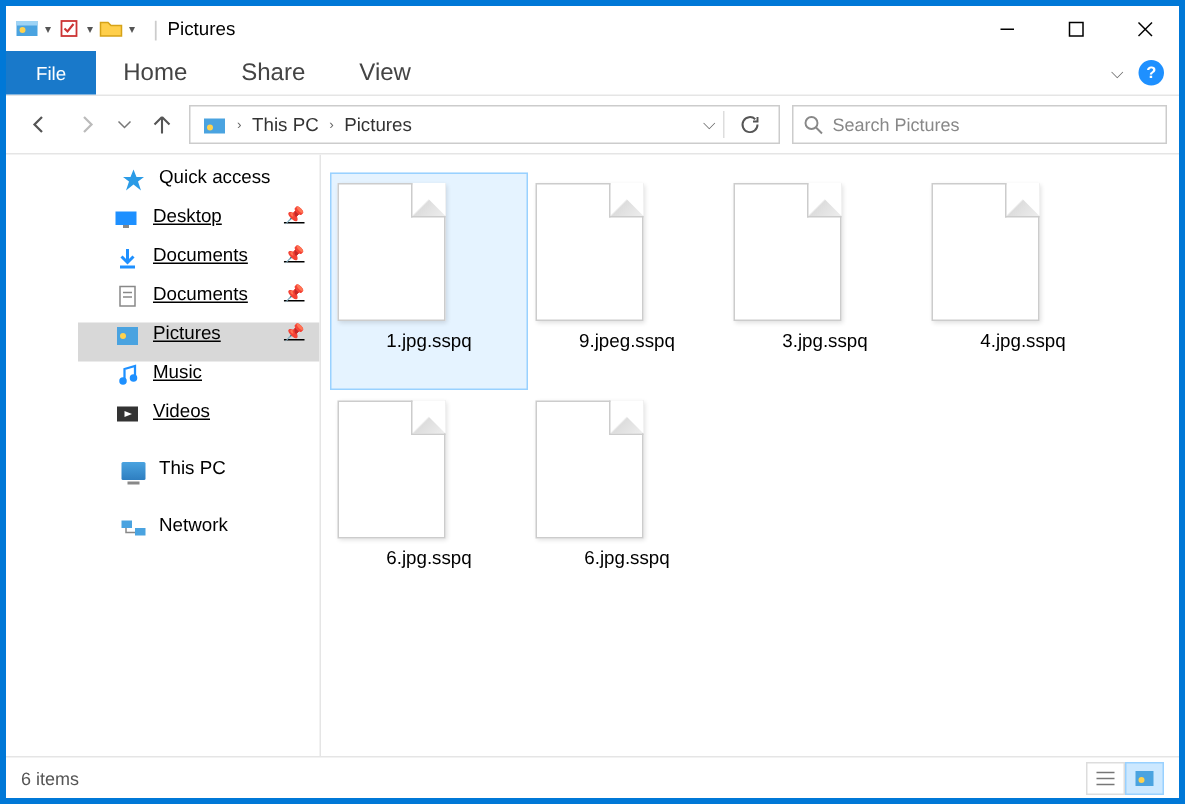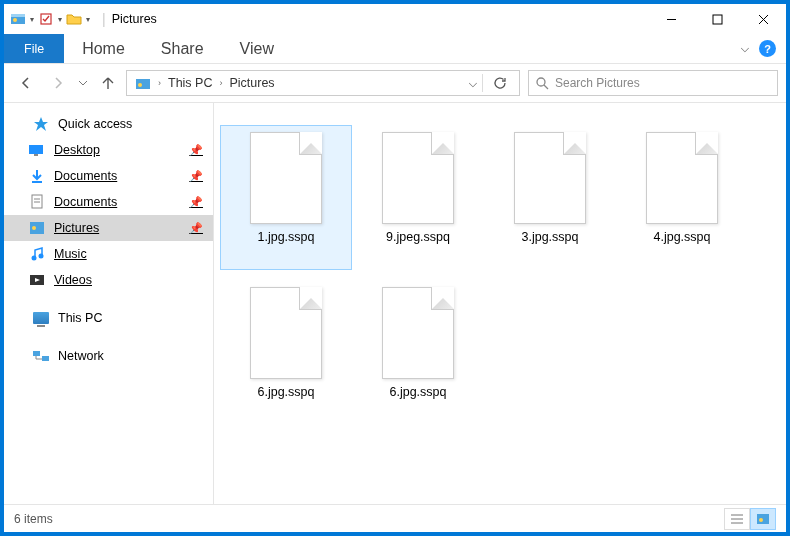--- a/index.html
+++ b/index.html
@@ -23,28 +23,28 @@
     .nav-btn { width: 28px; height: 28px; display: flex; align-items: center; justify-content: center; color: #888; cursor: pointer; }
     .nav-btn.active { color: #555; }
     .breadcrumb { flex: 1; height: 26px; border: 1px solid #ccc; display: flex; align-items: center; padding: 0 4px; background: #fff; margin-right: 4px; }
     .crumb { display: flex; align-items: center; font-size: 12.5px; color: #333; padding: 0 4px; cursor: pointer; gap: 2px; }
     .crumb-chev { font-size: 9px; color: #666; padding: 0 3px; }
     .refresh-btn { width: 30px; height: 26px; display: flex; align-items: center; justify-content: center; color: #555; cursor: pointer; }
     .searchbox { width: 250px; height: 26px; border: 1px solid #ccc; display: flex; align-items: center; padding: 0 6px; gap: 6px; color: #888; font-size: 12px; }
     .content { flex: 1; display: flex; border-top: 1px solid #e5e5e5; overflow: hidden; }
     .sidebar { width: 210px; border-right: 1px solid #e5e5e5; padding: 8px 0; overflow-y: auto; font-size: 12.5px; }
     .side-group { margin-bottom: 12px; }
-    .side-item { display: flex; align-items: center; height: 26px; padding: 0 10px 0 28px; cursor: pointer; position: relative; }
+    .side-item { display: flex; align-items: flex-start; height: 26px; padding: 0 10px 0 28px; cursor: pointer; position: relative; margin-left: 48px; }
     .side-item.lvl1 { padding-left: 24px; text-decoration: underline; }
     .side-item.selected { background: #d8d8d8; }
     .side-item-icon { width: 18px; height: 18px; margin-right: 8px; display: flex; align-items: center; justify-content: center; flex-shrink: 0; }
     .side-item-label { flex: 1; white-space: nowrap; overflow: hidden; text-overflow: ellipsis; }
     .pin-icon { color: #777; font-size: 11px; margin-left: 4px; }
     .files-area { flex: 1; padding: 12px 6px; display: flex; flex-wrap: wrap; align-content: flex-start; overflow-y: auto; }
-    .file-item { width: 132px; height: 145px; display: flex; flex-direction: column; align-items: center; justify-content: flex-start; padding: 6px 4px; cursor: pointer; border: 1px solid transparent; margin-top: 10px; }
+    .file-item { width: 132px; height: 145px; display: flex; flex-direction: column; justify-content: flex-start; padding: 6px 4px; cursor: pointer; border: 1px solid transparent; }
     .file-item.selected { border: 1px solid #99d1ff; background: #e5f3ff; }
     .file-thumb { width: 72px; height: 92px; background: #fff; border: 1px solid #ccc; position: relative; margin-bottom: 6px; box-shadow: 1px 1px 3px rgba(0,0,0,0.12); }
     .file-thumb::before { content: ""; position: absolute; top: -1px; right: -1px; width: 22px; height: 22px; background: linear-gradient(135deg, #fff 0%, #fff 48%, #ddd 52%, #eee 100%); border-left: 1px solid #ccc; border-bottom: 1px solid #ccc; }
     .file-thumb::after { content: ""; position: absolute; top: -1px; right: -1px; border-style: solid; border-width: 0 22px 22px 0; border-color: transparent #fff transparent transparent; }
     .file-name { font-size: 12.5px; color: #000; text-align: center; line-height: 1.25; word-break: break-word; }
     .statusbar { height: 28px; border-top: 1px solid #e5e5e5; display: flex; align-items: center; padding: 0 10px; font-size: 12px; color: #555; background:#fff; }
     .statusbar-spacer { flex: 1; }
     .view-toggle { display: flex; gap: 0; }
     .view-btn { width: 26px; height: 22px; border: 1px solid #ddd; display: flex; align-items: center; justify-content: center; cursor: pointer; }
     .view-btn.active { background: #cce8ff; border-color: #99d1ff; }

